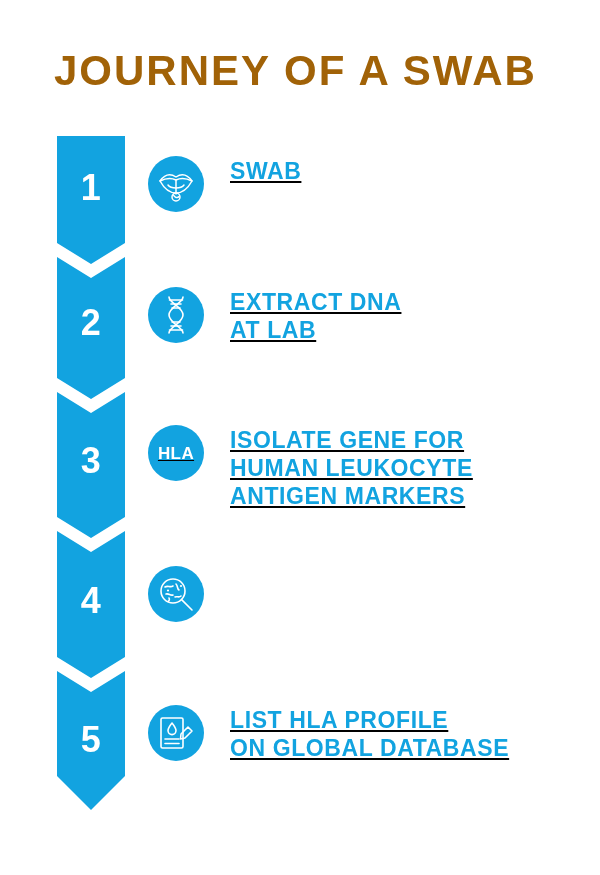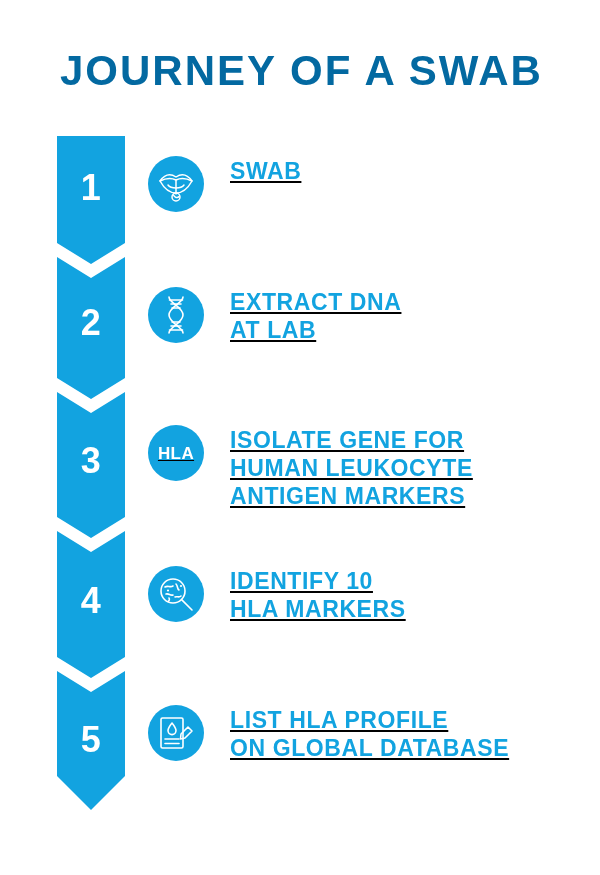--- a/index.html
+++ b/index.html
@@ -17,25 +17,25 @@
 
   #infographic {
     position: relative;
     width: 600px;
     height: 875px;
   }
 
   
   #title {
     position: absolute;
-    left: 60px;
+    left: 54px;
     top: 50px;
     font-size: 42px;
     font-weight: bold;
-    color: #0369a1;
+    color: #a16207;
     letter-spacing: 2.0px;
     line-height: 1;
     white-space: nowrap;
   }
 
   
   #step-bar {
     position: absolute;
     left: 57px;
     top: 136px;
@@ -183,22 +183,20 @@
           <path d="M8,12 C11,10 13,13 16,11"></path>
           <path d="M19,9 C21,11 20,14 22,15"></path>
           <path d="M9,19 C12,18 13,21 16,20"></path>
           <path d="M18,22 C20,21 22,23 24,21"></path>
           <path d="M12,23 C13,24.5 12,26 11,26.5"></path>
           <circle cx="24" cy="11" r="1.1" fill="#ffffff" stroke="none"></circle>
           <circle cx="11" cy="15.5" r="1.1" fill="#ffffff" stroke="none"></circle>
         </g>
       </svg>
     </div>
-    <div class="step-label">IDENTIFY 10
-HLA MARKERS</div>
   </div>
 
   <div class="step-row" style="top:705px;">
     <div class="step-icon">
       <svg width="38" height="38" viewBox="0 0 38 38" xmlns="http://www.w3.org/2000/svg">
         <g fill="none" stroke="#ffffff" stroke-width="1.6" stroke-linecap="round" stroke-linejoin="round">
           <rect x="4" y="4" width="22" height="30" rx="1.5"></rect>
           <path d="M15,9 C15,9 11,14 11,16.6 C11,18.8 12.8,20.6 15,20.6 C17.2,20.6 19,18.8 19,16.6 C19,14 15,9 15,9 Z"></path>
           <line x1="8" y1="25" x2="22" y2="25"></line>
           <line x1="8" y1="29.5" x2="22" y2="29.5"></line>

